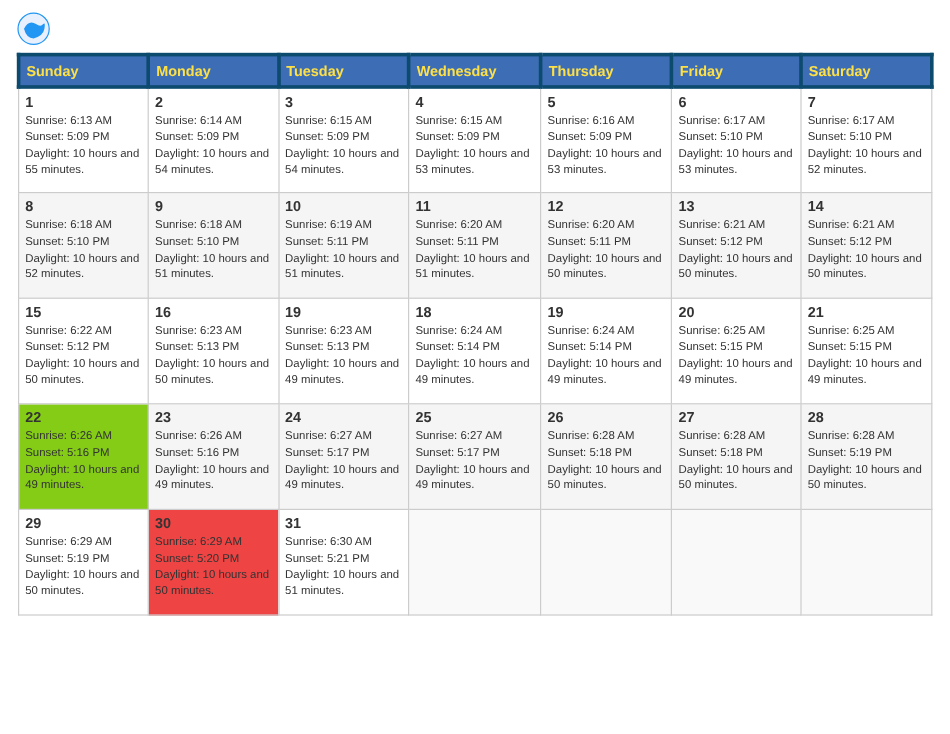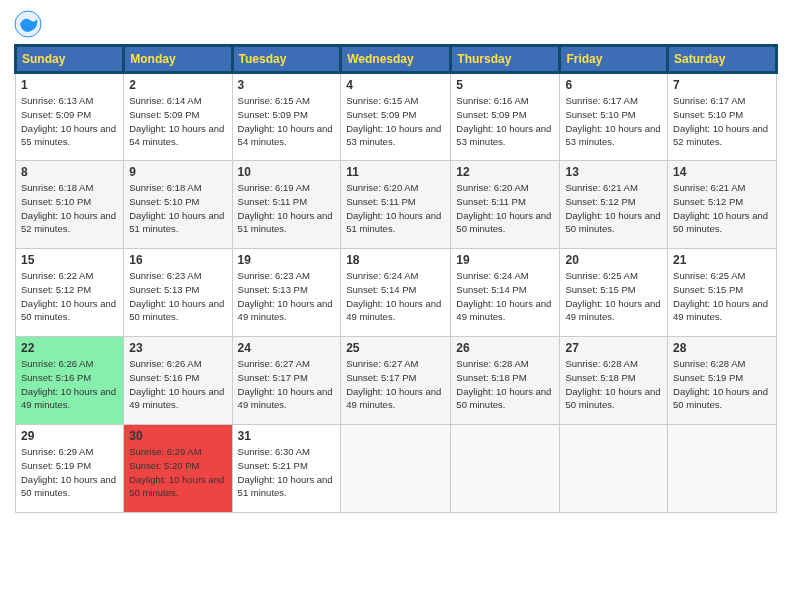--- a/index.html
+++ b/index.html
@@ -303,21 +303,21 @@
           <td style="background: rgb(255, 255, 255);">
         <span class="day-num">21</span>
         <div class="day-info">
           Sunrise: 6:25 AM<br>
           Sunset: 5:15 PM<br>
           Daylight: 10 hours and 49 minutes.
         </div>
       </td>
         </tr>
         <tr>
-          <td style="background: #86efac;">
+          <td style="background: #84cc16;">
         <span class="day-num">22</span>
         <div class="day-info">
           Sunrise: 6:26 AM<br>
           Sunset: 5:16 PM<br>
           Daylight: 10 hours and 49 minutes.
         </div>
       </td>
           <td style="background: rgb(245, 245, 245);">
         <span class="day-num">23</span>
         <div class="day-info">

